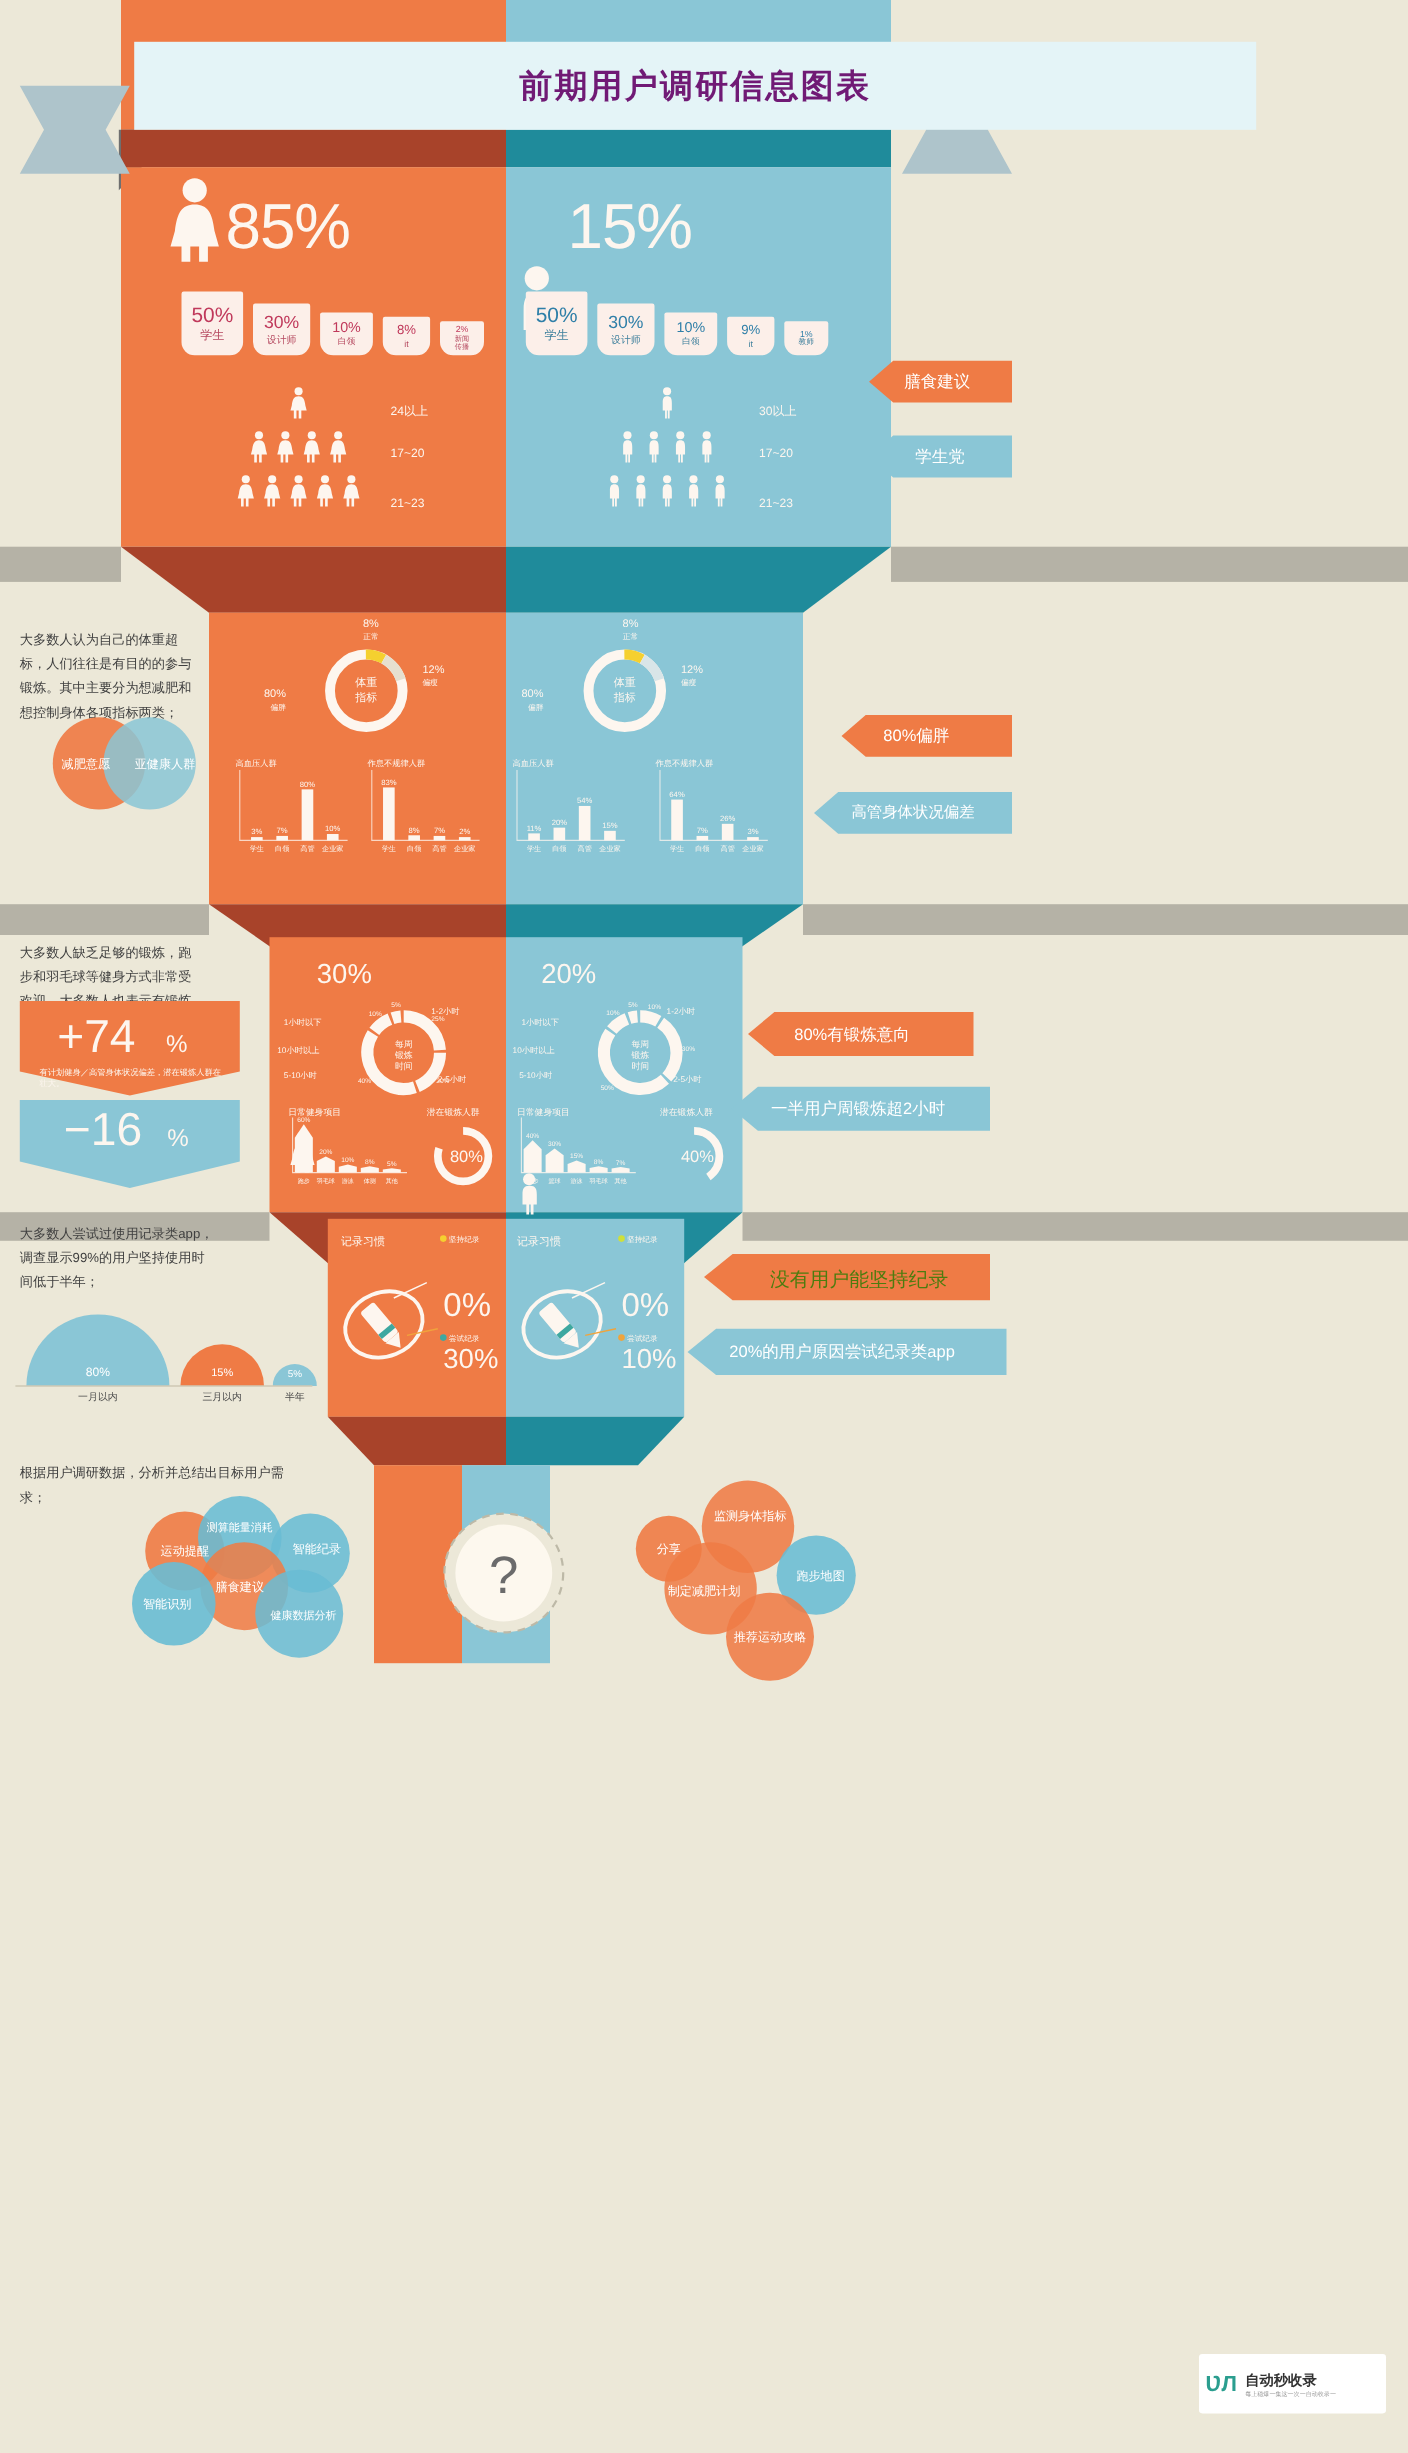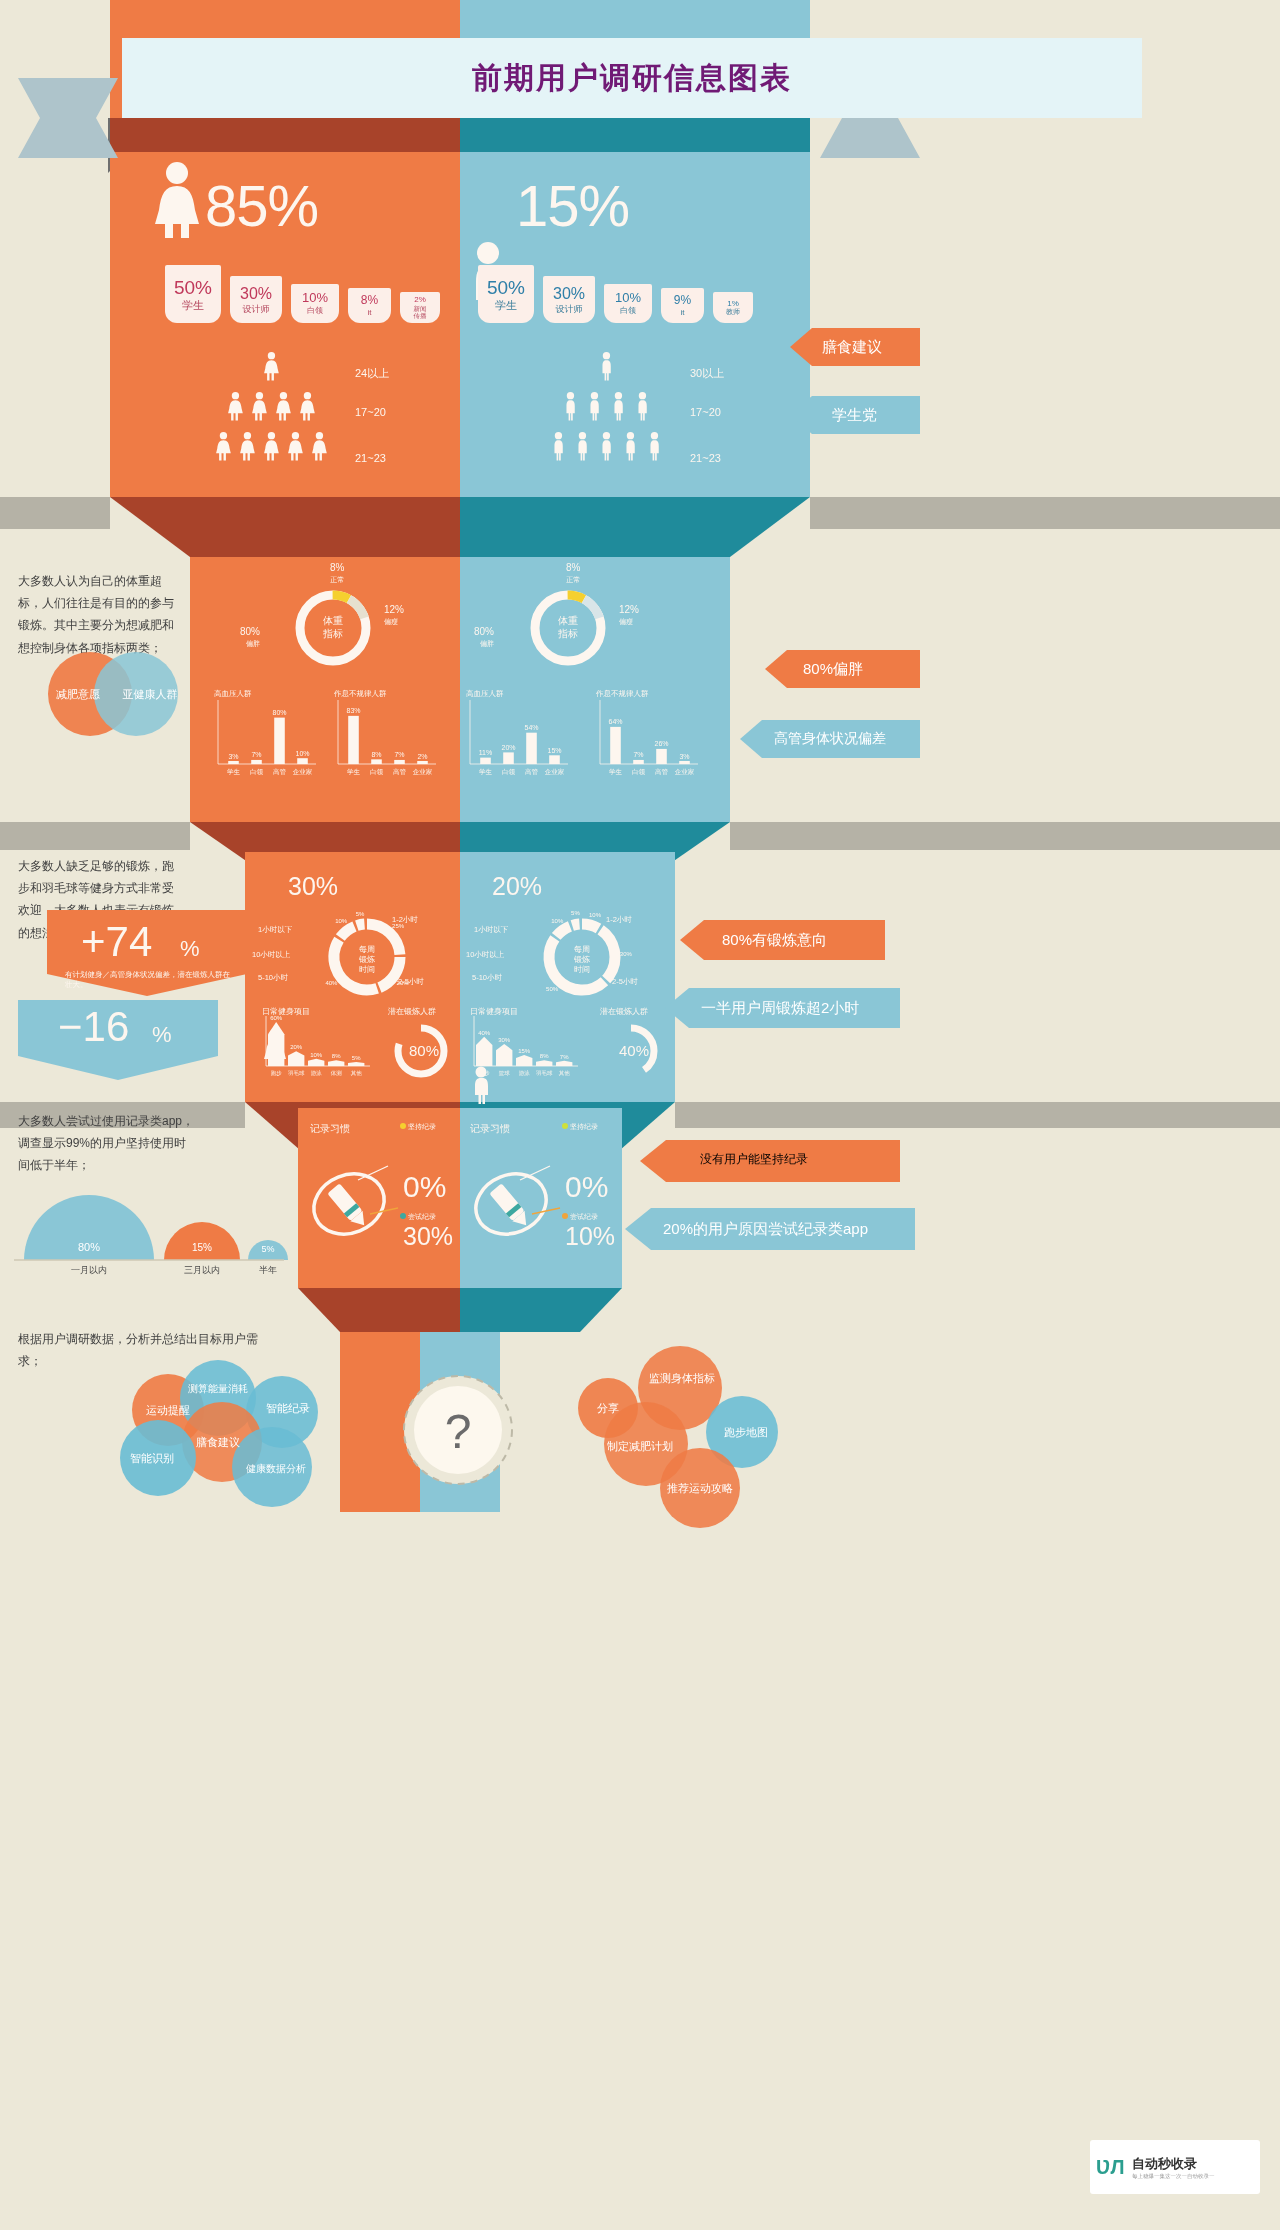--- a/index.html
+++ b/index.html
@@ -409,21 +409,21 @@
 
 <svg class="abs" style="left:245px; top:1102px;" width="430" height="48">
   <polygon points="0,0 215,0 215,48 55,48" fill="#a8432a"></polygon>
   <polygon points="215,0 430,0 375,48 215,48" fill="#1f8b9b"></polygon>
 </svg>
 <div class="abs" style="left:0px; top:1102px; width:245px; height:26px; background:#b5b2a6;"></div>
 <div class="abs" style="left:675px; top:1102px; width:605px; height:26px; background:#b5b2a6;"></div>
 
 <div class="abs lead" style="left:18px; top:855px; width:165px;">大多数人缺乏足够的锻炼，跑步和羽毛球等健身方式非常受欢迎，大多数人也表示有锻炼的想法；</div>
 
-<div class="abs" style="left:18px; top:910px; width:200px; height:86px;margin-left:29px;">
+<div class="abs" style="left:18px; top:910px; width:200px; height:86px;">
   <svg width="200" height="86">
       <polygon points="0,0 200,0 200,64 100,86 0,64" fill="#ef7b45"></polygon>
     </svg>
   <span class="abs" style="left:34px; top:8px; color:#fdf6ef; font-size:42px; font-weight:300;">+74</span>
   <span class="abs" style="left:133px; top:26px; color:#fdf6ef; font-size:22px;">%</span>
   <span class="abs" style="left:18px; top:60px; color:#fdf6ef; font-size:7.5px; width:170px;">有计划健身／高管身体状况偏差，潜在锻炼人群在壮大。</span>
 </div>
 
 <div class="abs" style="left:18px; top:1000px; width:200px; height:80px;">
   <svg width="200" height="80">
@@ -632,21 +632,21 @@
 <div class="abs" style="left:562px; top:1212px; font-size:7px; color:#fdf6ef;">
   <span style="display:inline-block;width:6px;height:6px;border-radius:50%;background:#f0a43c;"></span>
   <span>尝试纪录</span>
 </div>
 <div class="abs w" style="left:565px; top:1222px; font-size:25px;">10%</div>
 
 <div class="abs" style="left:640px; top:1140px; width:260px; height:42px;">
   <svg width="260" height="42">
       <polygon points="0,21 26,0 260,0 260,42 26,42" fill="#ef7b45"></polygon>
     </svg>
-  <span class="abs" style="left:60px; top:11px; color:#000000; font-size:12px;">没有用户能坚持纪录</span>
+  <span class="abs" style="left:60px; top:11px; color:#4d7c0f; font-size:18px;">没有用户能坚持纪录</span>
 </div>
 <div class="abs" style="left:625px; top:1208px; width:290px; height:42px;">
   <svg width="290" height="42">
       <polygon points="0,21 26,0 290,0 290,42 26,42" fill="#8ac6d6"></polygon>
     </svg>
   <span class="abs" style="left:38px; top:12px; color:#fff; font-size:15px;text-align:right;">20%的用户原因尝试纪录类app</span>
 </div>
 
 <div class="abs lead" style="left:18px; top:1328px; width:260px;">根据用户调研数据，分析并总结出目标用户需求；</div>
 

